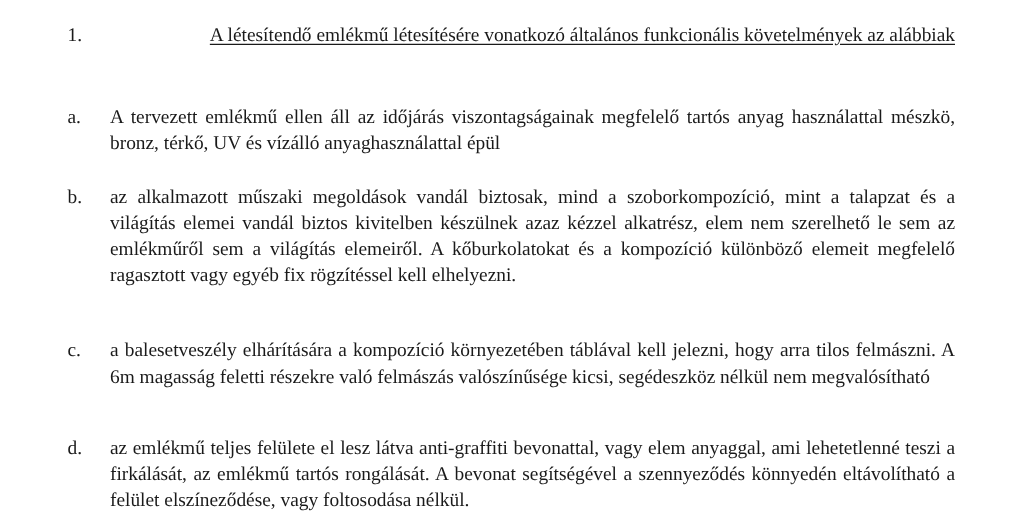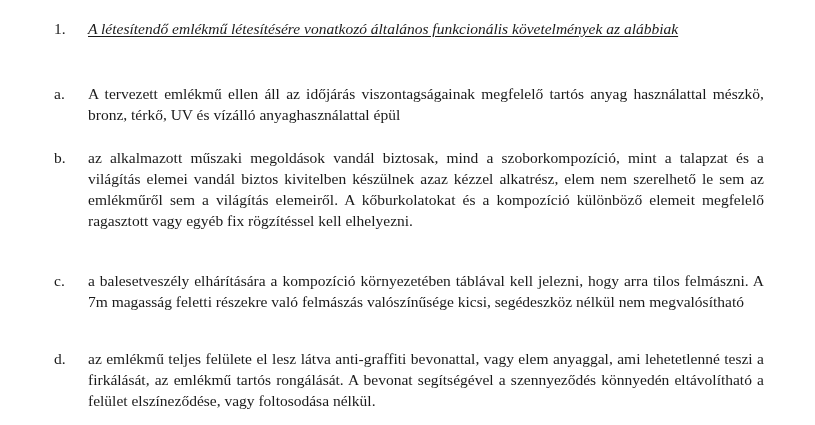--- a/index.html
+++ b/index.html
@@ -35,23 +35,22 @@
       line-height: 21px;
     }
     .body-text {
       flex: 1;
       line-height: 21px;
       text-align: justify;
     }
     .heading .body-text {
       text-decoration: underline;
       text-underline-offset: 2px;
-      text-align: left;
+      text-align: right;
       line-height: 22px;
-      font-style: italic;
     }
     .heading .marker {
       line-height: 22px;
     }
     #item-heading { top: 18px; }
     #item-a { top: 83px; }
     #item-b { top: 147px; }
     #item-c { top: 270px; }
     #item-d { top: 348px; }
   </style>
@@ -70,21 +69,21 @@
     <span class="body-text">A tervezett emlékmű ellen áll az időjárás viszontagságainak megfelelő tartós anyag használattal mészkö, bronz, térkő, UV és vízálló anyaghasználattal épül</span>
   </div>
 
   <div class="item" id="item-b">
     <span class="marker">b.</span>
     <span class="body-text">az alkalmazott műszaki megoldások vandál biztosak, mind a szoborkompozíció, mint a talapzat és a világítás elemei vandál biztos kivitelben készülnek azaz kézzel alkatrész, elem nem szerelhető le sem az emlékműről sem a világítás elemeiről. A kőburkolatokat és a kompozíció különböző elemeit megfelelő ragasztott vagy egyéb fix rögzítéssel kell elhelyezni.</span>
   </div>
 
   <div class="item" id="item-c">
     <span class="marker">c.</span>
-    <span class="body-text">a balesetveszély elhárítására a kompozíció környezetében táblával kell jelezni, hogy arra tilos felmászni. A 7m magasság feletti részekre való felmászás valószínűsége kicsi, segédeszköz nélkül nem megvalósítható</span>
+    <span class="body-text">a balesetveszély elhárítására a kompozíció környezetében táblával kell jelezni, hogy arra tilos felmászni. A 6m magasság feletti részekre való felmászás valószínűsége kicsi, segédeszköz nélkül nem megvalósítható</span>
   </div>
 
   <div class="item" id="item-d">
     <span class="marker">d.</span>
     <span class="body-text">az emlékmű teljes felülete el lesz látva anti-graffiti bevonattal, vagy elem anyaggal, ami lehetetlenné teszi a firkálását, az emlékmű tartós rongálását. A bevonat segítségével a szennyeződés könnyedén eltávolítható a felület elszíneződése, vagy foltosodása nélkül.</span>
   </div>
 
 </div>
 
 </body></html>

